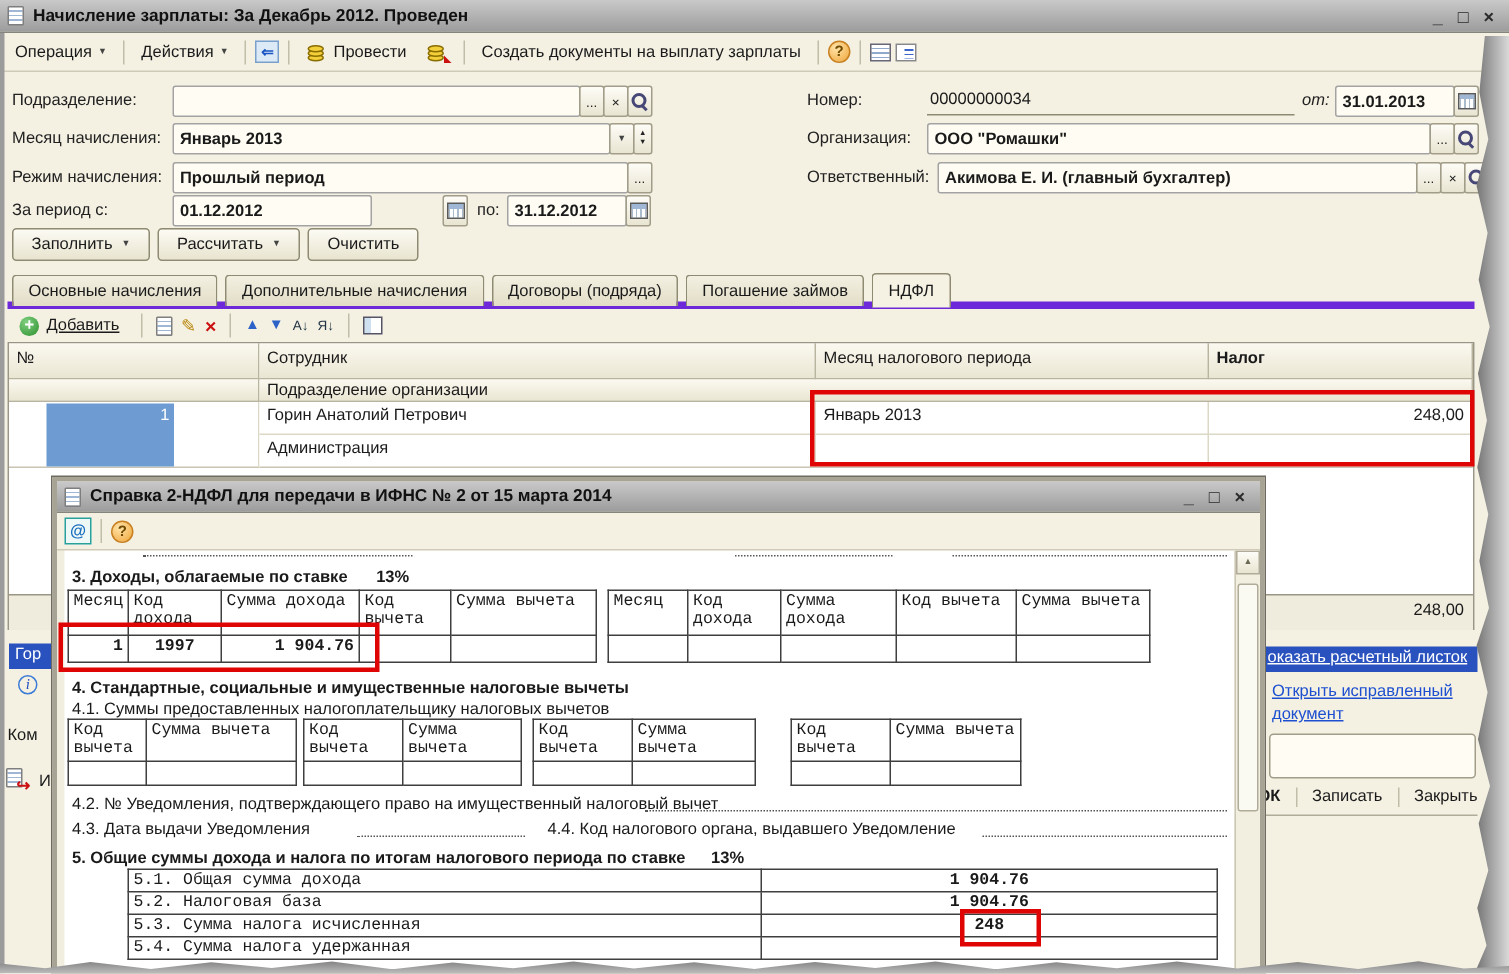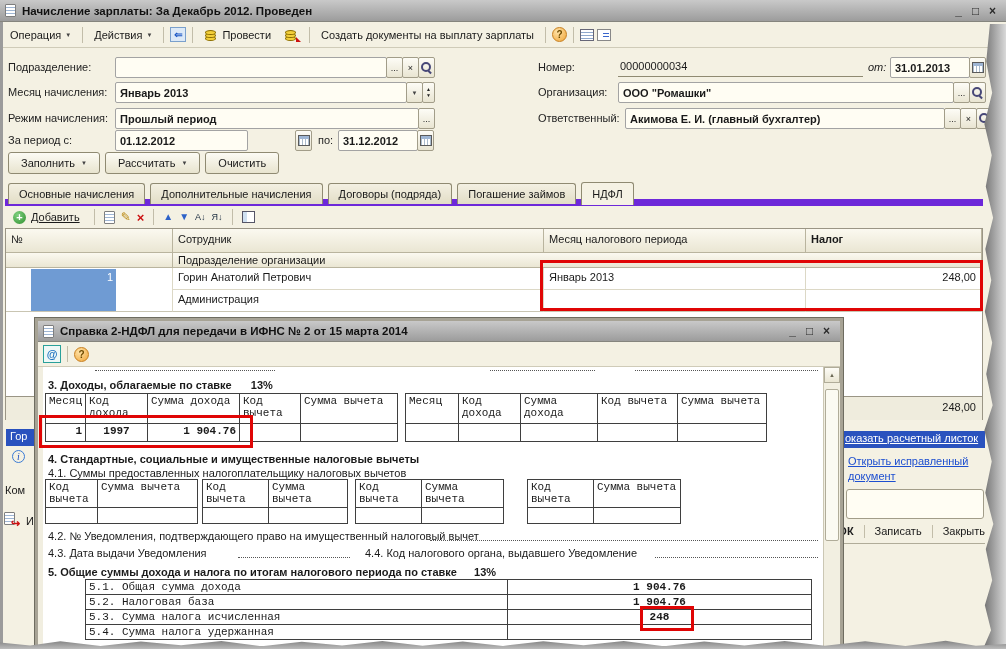--- a/index.html
+++ b/index.html
@@ -215,21 +215,21 @@
       </span>
       <span class="btn">
         <span>Рассчитать</span>
         <span class="dd">▼</span>
       </span>
       <span class="btn">
         <span>Очистить</span>
       </span>
     </div>
 
-    <div class="abs" style="left:5px;top:182px;width:978px;height:24px;border-bottom:7px solid #6d28d9;padding-left:3px;">
+    <div class="abs" style="left:5px;top:182px;width:978px;height:24px;border-bottom:5px solid #6d28d9;padding-left:3px;">
       <span class="tab">
           <span>Основные начисления</span>
         </span>
       <span class="tab">
           <span>Дополнительные начисления</span>
         </span>
       <span class="tab">
           <span>Договоры (подряда)</span>
         </span>
       <span class="tab">

